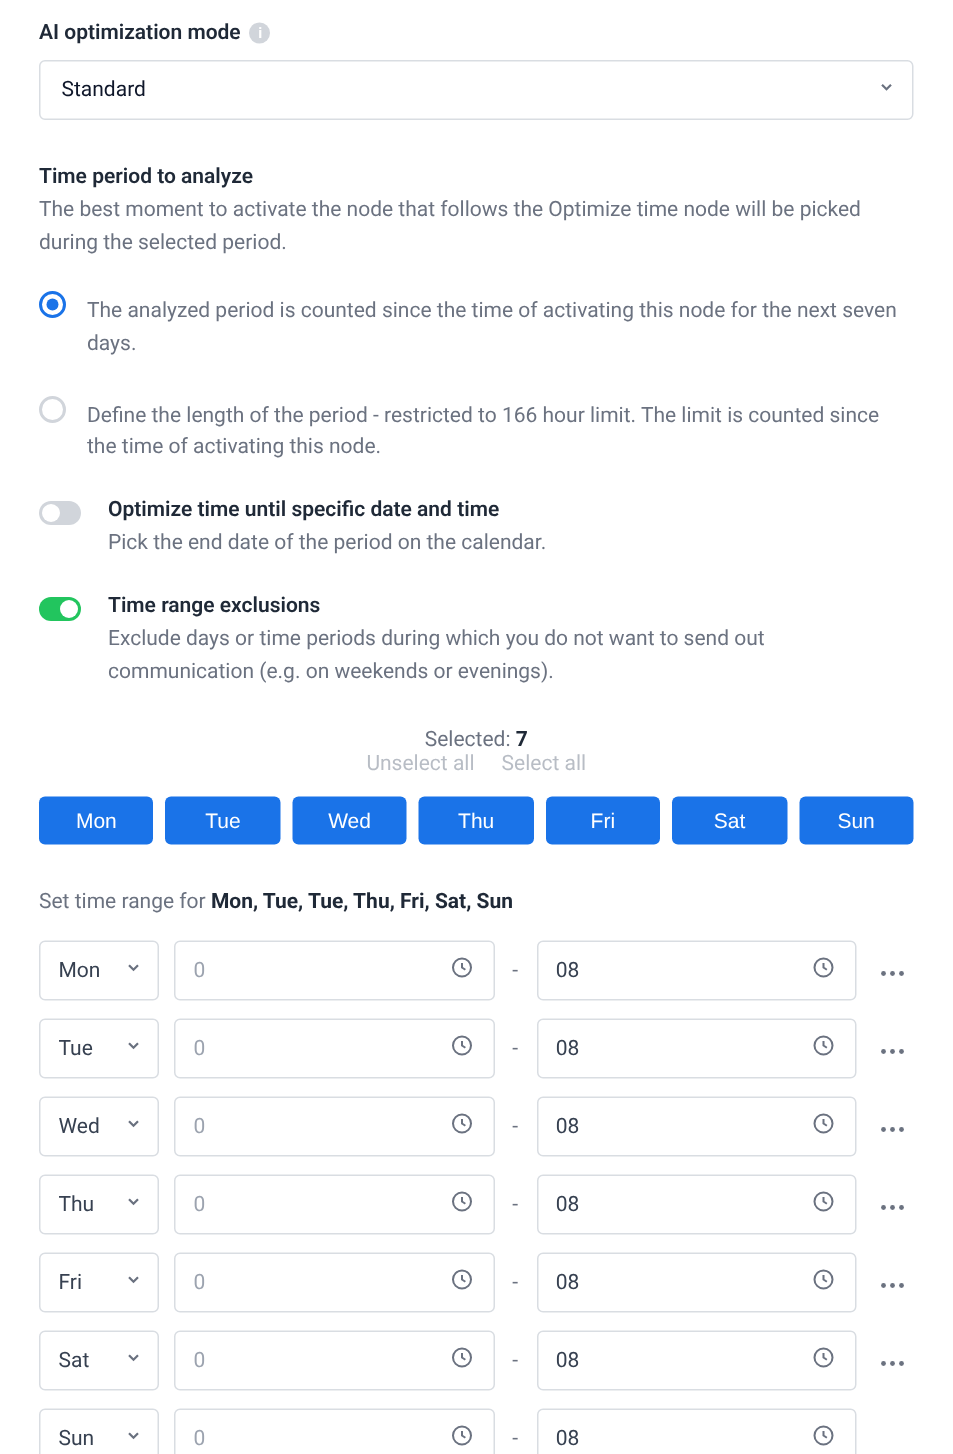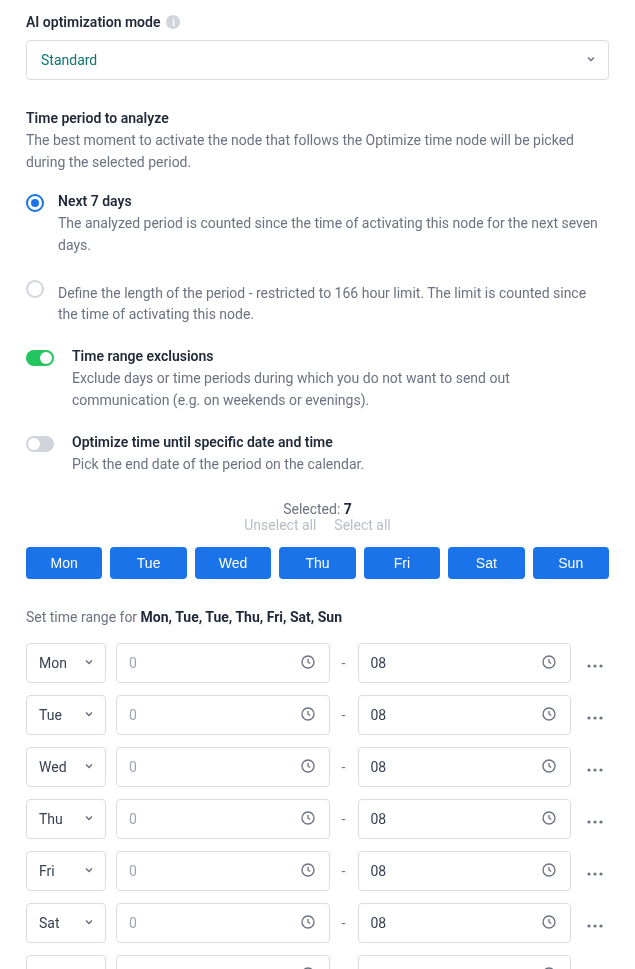--- a/index.html
+++ b/index.html
@@ -49,21 +49,21 @@
       width: 100%;
     }
 
     .select-input {
       width: 100%;
       height: 40px;
       border: 1px solid #d9dde2;
       border-radius: 4px;
       padding: 0 36px 0 14px;
       font-size: 14px;
-      color: #0f766e;
+      color: #0f172a;
       background: #fff;
       cursor: pointer;
       appearance: none;
       display: flex;
       align-items: center;
     }
 
     .chevron-down {
       position: absolute;
       right: 12px;
@@ -317,47 +317,46 @@
 </div>
 
 <div class="block-space">
   <div class="section-title">Time period to analyze</div>
   <div class="desc-text">The best moment to activate the node that follows the Optimize time node will be picked during the selected period.</div>
 
   <div class="radio-group" id="radio-group">
       <div class="radio-item">
     <div class="radio-circle checked"></div>
     <div style="flex:1;">
-      <div class="radio-label">Next 7 days</div>
       <div class="desc-text">The analyzed period is counted since the time of activating this node for the next seven days.</div>
     </div>
       </div>
       <div class="radio-item">
     <div class="radio-circle "></div>
     <div style="flex:1;">
       <div class="desc-text">Define the length of the period - restricted to 166 hour limit. The limit is counted since the time of activating this node.</div>
     </div>
       </div>
     </div>
 </div>
 
 <div style="margin-top:18px;">
   <div class="toggle-item">
+    <div class="toggle"></div>
+    <div style="flex:1;">
+      <div class="toggle-label">Optimize time until specific date and time</div>
+      <div class="desc-text">Pick the end date of the period on the calendar.</div>
+    </div>
+  </div>
+
+  <div class="toggle-item">
     <div class="toggle on"></div>
     <div style="flex:1;">
       <div class="toggle-label">Time range exclusions</div>
       <div class="desc-text">Exclude days or time periods during which you do not want to send out communication (e.g. on weekends or evenings).</div>
-    </div>
-  </div>
-
-  <div class="toggle-item">
-    <div class="toggle"></div>
-    <div style="flex:1;">
-      <div class="toggle-label">Optimize time until specific date and time</div>
-      <div class="desc-text">Pick the end date of the period on the calendar.</div>
     </div>
   </div>
 </div>
 
 <div class="selected-row">
   <div>
     <span class="selected-label">Selected:</span>
     <span> </span>
     <span class="selected-count">7</span>
   </div>

